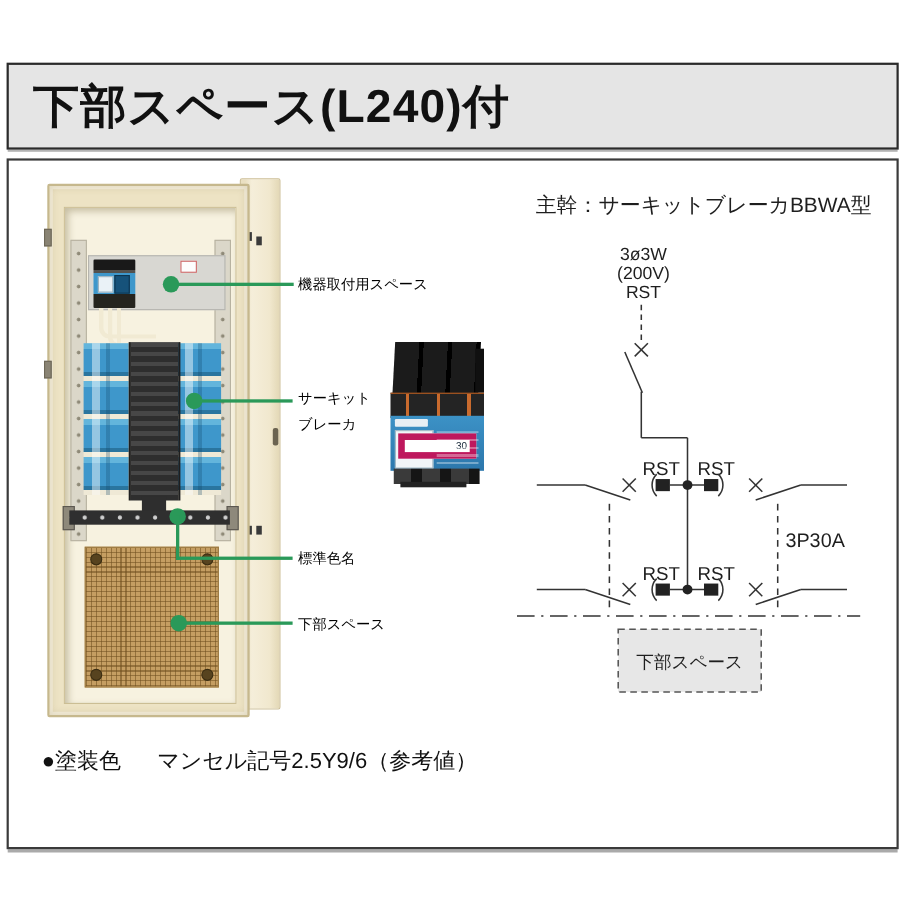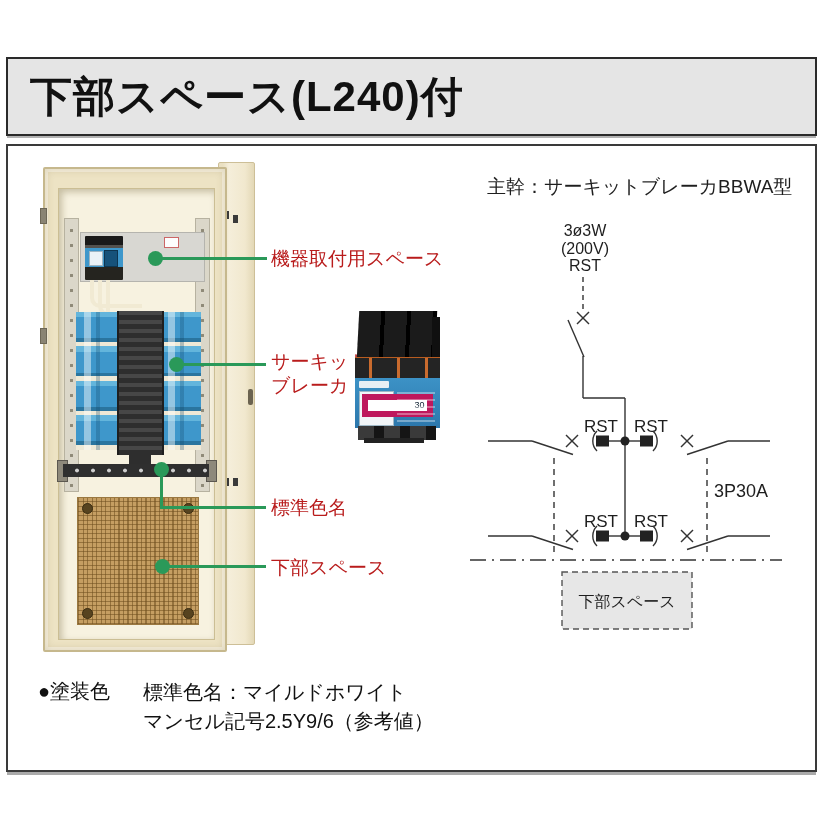--- a/index.html
+++ b/index.html
@@ -53,21 +53,21 @@
           repeating-linear-gradient(0deg,rgba(110,78,30,.55) 0 1px,transparent 1px 4.5px),
           repeating-linear-gradient(90deg,rgba(110,78,30,.55) 0 1px,transparent 1px 4.5px);}
   .mesh-screw{width:9px;height:9px;border-radius:50%;background:#57431F;border:1px solid #3B2D12;}
   .door-handle{left:29px;top:226px;width:5px;height:16px;background:#6B6350;border-radius:2px;}
   .door-dot{width:5px;height:8px;background:#3a3a3a;}
 
   
   .dot{width:15px;height:15px;border-radius:50%;background:#2A9959;}
   .lead-h{height:3px;background:#2A9959;}
   .lead-v{width:3px;background:#2A9959;}
-  .g-label{color:#b91c1c;font-size:19px;font-weight:500;line-height:24px;white-space:nowrap;}
+  .g-label{color:#000000;font-size:13px;font-weight:500;line-height:24px;white-space:nowrap;}
 
   
   .photo{left:352px;top:307px;width:92px;height:136px;}
   .ph-top{left:6px;top:4px;width:78px;height:48px;transform:skewX(-3deg);
         background:repeating-linear-gradient(90deg,#1B1B1B 0 22px,#000 22px 26px);}
   .ph-top-step{left:80px;top:10px;width:8px;height:40px;background:#101010;}
   .ph-band{left:3px;top:50px;width:85px;height:22px;background-color:#242424;border-top:1px solid #B85C20;
         background-image:repeating-linear-gradient(90deg,transparent 0 14px,#C96B2E 14px 17px,transparent 17px 28px);}
   .ph-body{left:3px;top:71px;width:85px;height:50px;background:linear-gradient(180deg,#3C92C6,#2C77AC);}
   .ph-brand{left:4px;top:3px;width:30px;height:7px;background:#E8EFF4;border-radius:1px;}
@@ -237,17 +237,16 @@
     <line class="dg-line" x1="707" y1="458" x2="707" y2="556" stroke-dasharray="6 5"></line>
     <text x="714" y="497" font-size="18">3P30A</text>
 
     <line class="dg-line" x1="470" y1="560" x2="782" y2="560" stroke-dasharray="16 6 2 6"></line>
     <rect x="562" y="572" width="130" height="57" fill="#E7E7E7" stroke="#555" stroke-width="1.4" stroke-dasharray="6 4"></rect>
     <text x="627" y="607" font-size="16" text-anchor="middle">下部スペース</text>
   </svg>
 
   <div class="abs note-label">●塗装色</div>
   <div class="abs note-lines">
-    <div>標準色名：マイルドホワイト</div>
     <div>マンセル記号2.5Y9/6（参考値）</div>
   </div>
 
 </div>
 
 </body></html>

